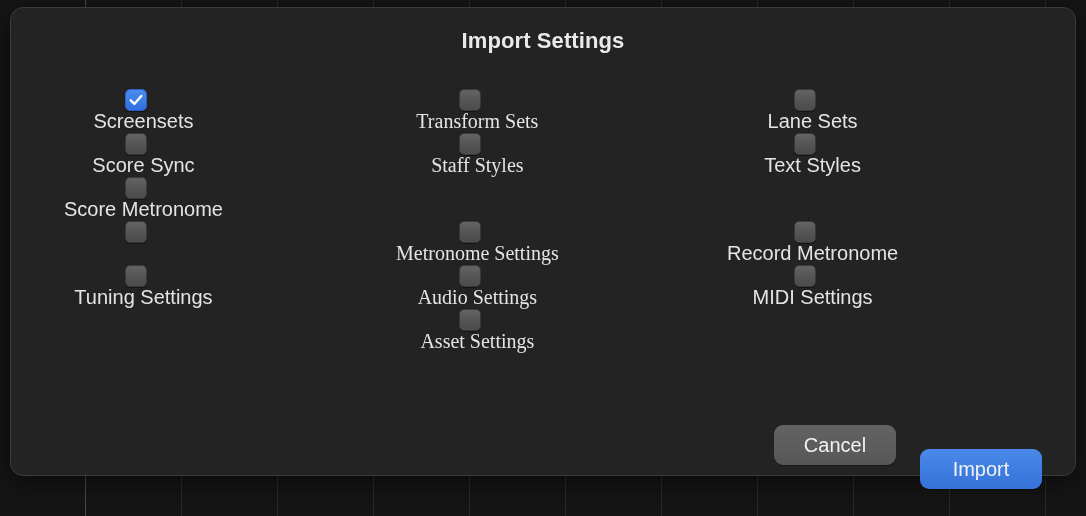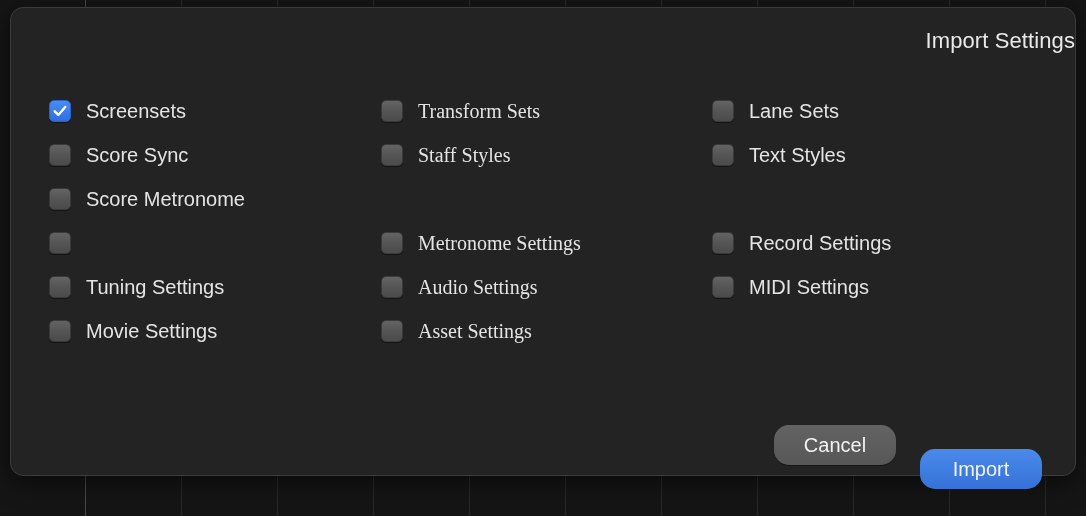--- a/index.html
+++ b/index.html
@@ -44,23 +44,23 @@
     border: 1px solid #3b3b3b;
     border-radius: 13px;
     box-shadow: 0 6px 26px rgba(0,0,0,0.55);
   }
 
   #dialog-title {
     position: absolute;
     top: 20px;
     left: 0;
     width: 100%;
-    text-align: right;
+    text-align: center;
     font-size: 22px;
-    font-weight: normal;
+    font-weight: bold;
     color: #e9e9e9;
     letter-spacing: 0.1px;
   }
 
   
   #checkbox-grid {
     position: absolute;
     top: 81px;
     left: 38px;
     width: 1000px;
@@ -70,20 +70,21 @@
     top: 0;
   }
   #checkbox-column-0 { left: 0px; }
   #checkbox-column-1 { left: 332px; font-family: Liberation Serif, serif; }
   #checkbox-column-2 { left: 663px; }
 
   .checkbox-row {
     height: 44px;
     display: flex;
     align-items: center;
+    flex-direction: column;
   }
 
   .checkbox-box {
     width: 22px;
     height: 22px;
     border-radius: 5px;
     flex: 0 0 auto;
     background: linear-gradient(to bottom, #646464 0%, #555555 50%, #4b4b4b 100%);
     border: 1px solid #3a3a3a;
     box-shadow: 0 1px 0 rgba(0,0,0,0.45);
@@ -113,21 +114,21 @@
     position: absolute;
     right: 33px;
     top: 393px;
     display: flex;
     align-items: center;
     gap: 24px;
   }
   .dlg-button {
     height: 40px;
     min-width: 122px;
-    border-radius: 15px;
+    border-radius: 9px;
     border: none;
     font-family: "Liberation Sans", sans-serif;
     font-size: 20px;
     color: #f2f2f2;
     cursor: pointer;
     padding: 0 16px;
     line-height: 40px;
     text-align: center;
   }
   #cancel-button {
@@ -179,24 +180,20 @@
           <div class="checkbox-box"></div>
           <span class="checkbox-label">Score Metronome</span>
         </div>
         <div class="checkbox-row">
           <div class="checkbox-box"></div>
         </div>
         <div class="checkbox-row">
           <div class="checkbox-box"></div>
           <span class="checkbox-label">Tuning Settings</span>
         </div>
-        <div class="checkbox-row">
-          <div class="checkbox-box"></div>
-          <span class="checkbox-label">Movie Settings</span>
-        </div>
       </div>
     <div class="checkbox-column" id="checkbox-column-1">
         <div class="checkbox-row">
           <div class="checkbox-box"></div>
           <span class="checkbox-label">Transform Sets</span>
         </div>
         <div class="checkbox-row">
           <div class="checkbox-box"></div>
           <span class="checkbox-label">Staff Styles</span>
         </div>
@@ -219,21 +216,21 @@
           <div class="checkbox-box"></div>
           <span class="checkbox-label">Lane Sets</span>
         </div>
         <div class="checkbox-row">
           <div class="checkbox-box"></div>
           <span class="checkbox-label">Text Styles</span>
         </div>
         <div class="checkbox-row empty-row"></div>
         <div class="checkbox-row">
           <div class="checkbox-box"></div>
-          <span class="checkbox-label">Record Settings</span>
+          <span class="checkbox-label">Record Metronome</span>
         </div>
         <div class="checkbox-row">
           <div class="checkbox-box"></div>
           <span class="checkbox-label">MIDI Settings</span>
         </div>
         <div class="checkbox-row empty-row"></div>
       </div>
   </div>
 
   <div id="dialog-buttons">

